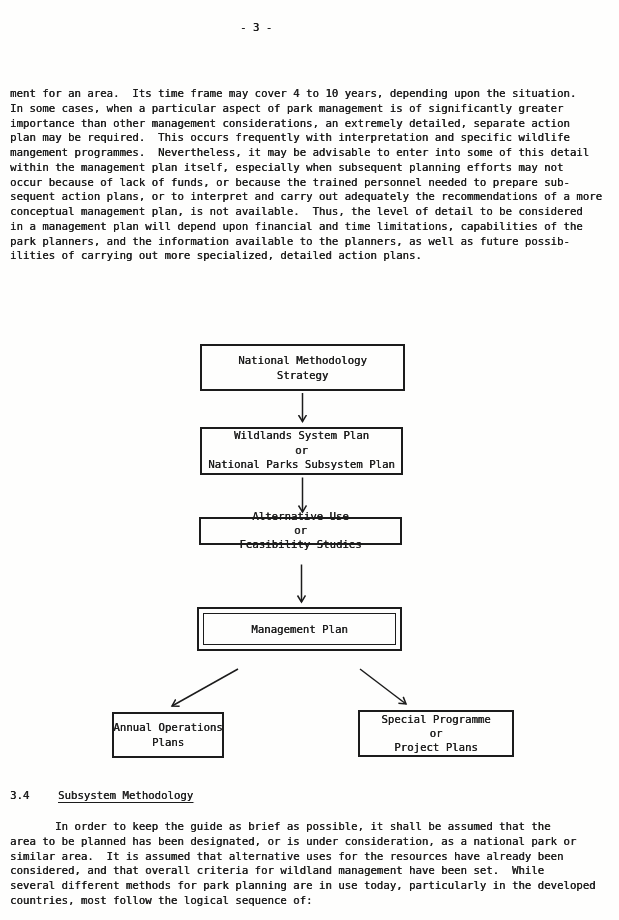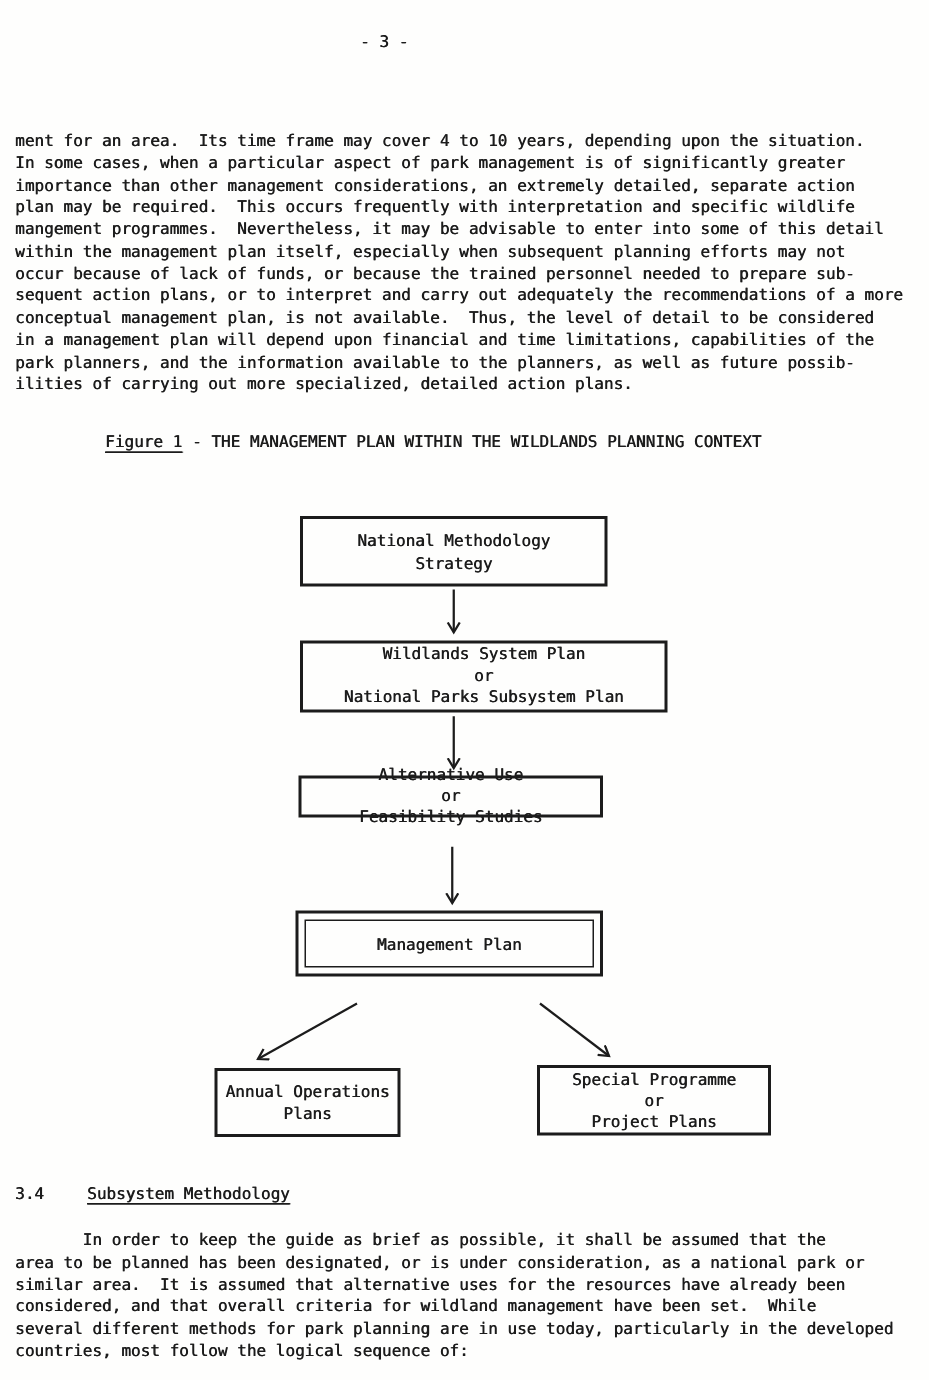--- a/index.html
+++ b/index.html
@@ -29,30 +29,30 @@
     position:absolute;
     box-sizing:border-box;
     border:2px solid #1c1c1c;
     display:flex; align-items:center; justify-content:center;
     text-align:center;
     white-space:pre;
     line-height:15px;
     background:#fefefd;
   }
   .box-strategy   { left:200px; top:344px; width:205px; height:47px; }
-  .box-system     { left:200px; top:427px; width:245px; height:48px; line-height:14.6px; }
+  .box-system     { left:200px; top:427px; width:203px; height:48px; line-height:14.6px; }
   .box-feas       { left:199px; top:517px; width:203px; height:28px; line-height:14px; }
   .box-mgmt-outer { left:197px; top:607px; width:205px; height:44px; padding:0; }
   .box-mgmt-inner {
     position:absolute; left:4px; top:4px; right:4px; bottom:4px;
     border:1.5px solid #1c1c1c;
     display:flex; align-items:center; justify-content:center;
     white-space:pre; text-align:center;
   }
-  .box-annual     { left:112px; top:712px; width:124px; height:46px; line-height:15px;margin-left:31px; }
+  .box-annual     { left:112px; top:712px; width:112px; height:46px; line-height:15px; }
   .box-special    { left:358px; top:710px; width:156px; height:47px; line-height:14px; }
 
   .arrows { position:absolute; left:0; top:0; width:619px; height:920px; pointer-events:none; }
 </style>
 </head>
 <body>
 
 <div class="page">
 
   <div class="abs pre pageno">- 3 -</div>
@@ -63,21 +63,20 @@
 plan may be required.  This occurs frequently with interpretation and specific wildlife
 mangement programmes.  Nevertheless, it may be advisable to enter into some of this detail
 within the management plan itself, especially when subsequent planning efforts may not
 occur because of lack of funds, or because the trained personnel needed to prepare sub-
 sequent action plans, or to interpret and carry out adequately the recommendations of a more
 conceptual management plan, is not available.  Thus, the level of detail to be considered
 in a management plan will depend upon financial and time limitations, capabilities of the
 park planners, and the information available to the planners, as well as future possib-
 ilities of carrying out more specialized, detailed action plans.</div>
 
-  <div class="abs caption"><span class="ul">Figure 1</span><span> - THE MANAGEMENT PLAN WITHIN THE WILDLANDS PLANNING CONTEXT</span></div>
 
   <svg class="arrows" viewBox="0 0 619 920" xmlns="http://www.w3.org/2000/svg">
     <defs>
       <marker id="arw" markerUnits="userSpaceOnUse" markerWidth="12" markerHeight="12" refX="7" refY="4.5" orient="auto">
         <path d="M0.5,0.5 L7,4.5 L0.5,8.5" fill="none" stroke="#1c1c1c" stroke-width="1.5"></path>
       </marker>
     </defs>
     <line x1="302.5" y1="393" x2="302.5" y2="421.5" stroke="#1c1c1c" stroke-width="1.5" marker-end="url(#arw)"></line>
     <line x1="302.5" y1="477.5" x2="302.5" y2="512" stroke="#1c1c1c" stroke-width="1.5" marker-end="url(#arw)"></line>
     <line x1="301.5" y1="564.5" x2="301.5" y2="602" stroke="#1c1c1c" stroke-width="1.5" marker-end="url(#arw)"></line>

